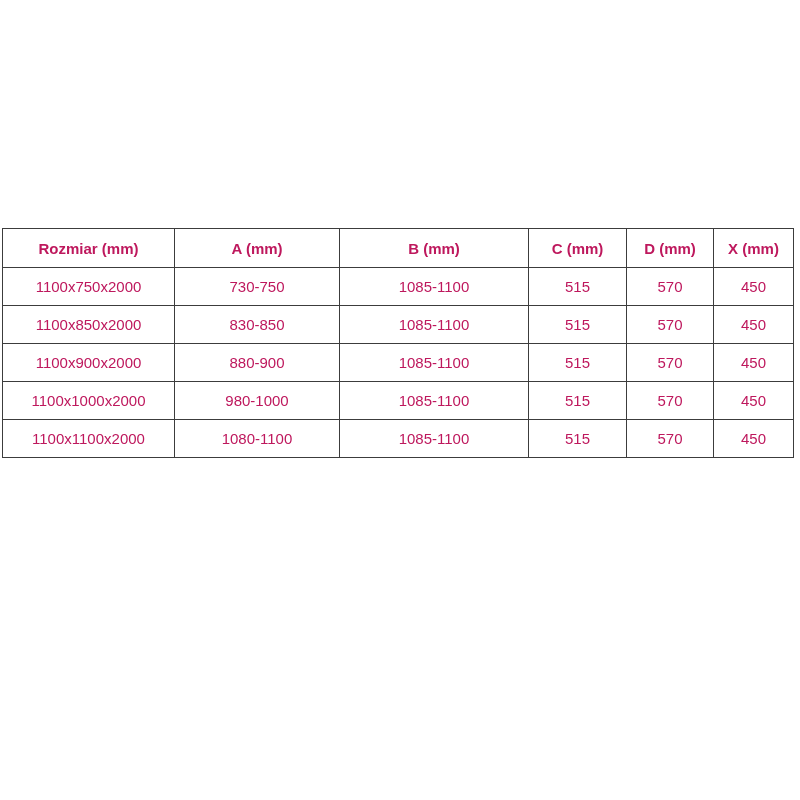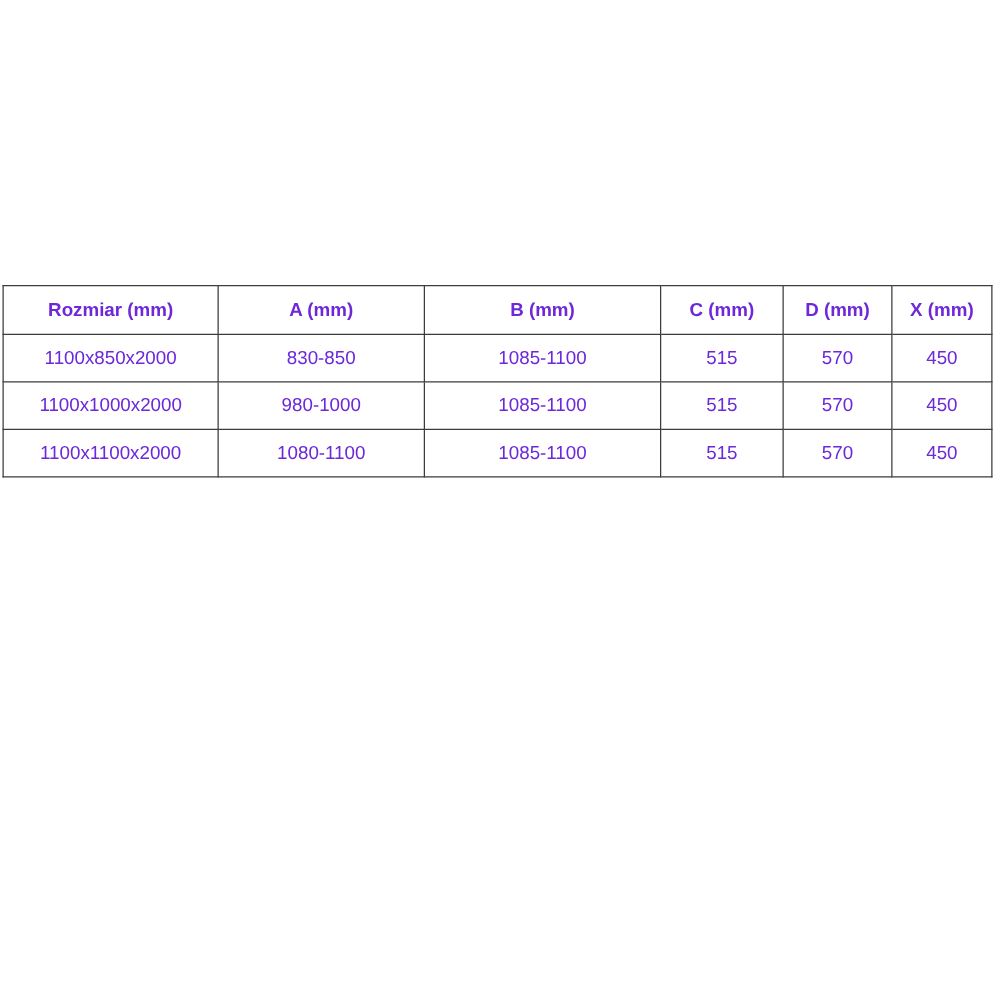--- a/index.html
+++ b/index.html
@@ -30,21 +30,21 @@
   table.spec-table th,
   table.spec-table td {
     border: 1.5px solid #3c3c3c;
     text-align: center;
     vertical-align: middle;
     font-size: 15px;
     padding: 0;
     height: 37px;
     white-space: nowrap;
     overflow: hidden;
-    color: #6d28d9;
+    color: #be185d;
   }
   table.spec-table th {
     font-weight: bold;
     height: 38px;
   }
   col.c-rozmiar { width: 172px; }
   col.c-a { width: 165px; }
   col.c-b { width: 189px; }
   col.c-c { width: 98px; }
   col.c-d { width: 87px; }
@@ -68,22 +68,38 @@
         <th>Rozmiar (mm)</th>
         <th>A (mm)</th>
         <th>B (mm)</th>
         <th>C (mm)</th>
         <th>D (mm)</th>
         <th>X (mm)</th>
       </tr>
     </thead>
     <tbody>
         <tr>
+          <td>1100x750x2000</td>
+          <td>730-750</td>
+          <td>1085-1100</td>
+          <td>515</td>
+          <td>570</td>
+          <td>450</td>
+        </tr>
+        <tr>
           <td>1100x850x2000</td>
           <td>830-850</td>
+          <td>1085-1100</td>
+          <td>515</td>
+          <td>570</td>
+          <td>450</td>
+        </tr>
+        <tr>
+          <td>1100x900x2000</td>
+          <td>880-900</td>
           <td>1085-1100</td>
           <td>515</td>
           <td>570</td>
           <td>450</td>
         </tr>
         <tr>
           <td>1100x1000x2000</td>
           <td>980-1000</td>
           <td>1085-1100</td>
           <td>515</td>

